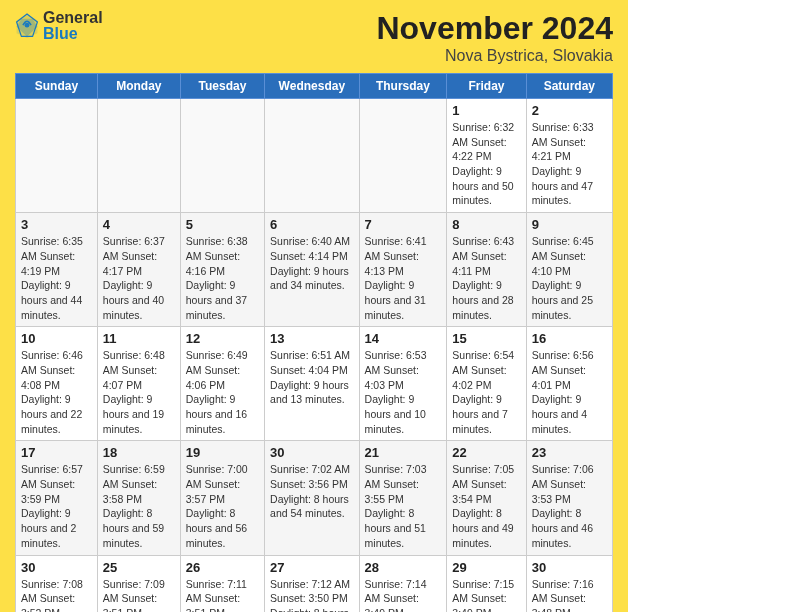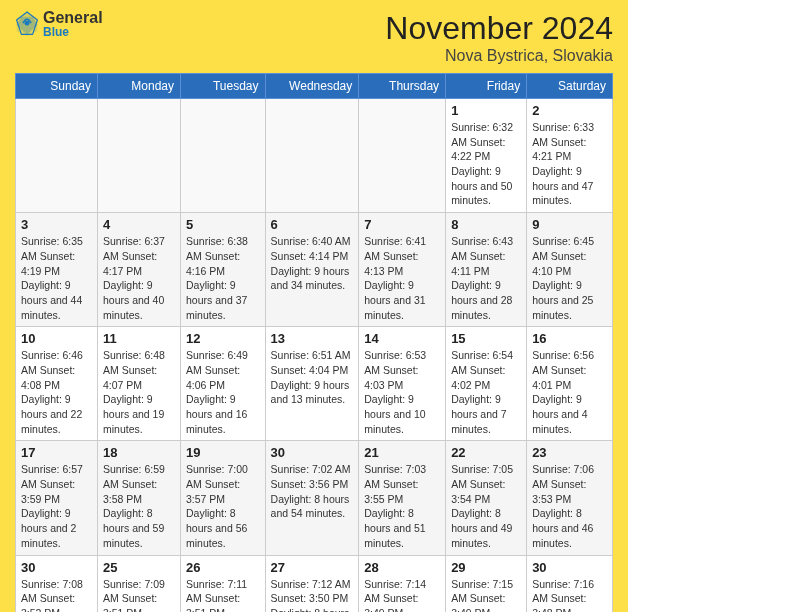--- a/index.html
+++ b/index.html
@@ -31,53 +31,53 @@
       display: flex;
       flex-direction: column;
       line-height: 1;
     }
     .logo-general {
       font-size: 16px;
       font-weight: bold;
       color: #333;
     }
     .logo-blue {
-      font-size: 12px;
+      font-size: 16px;
       font-weight: bold;
       color: #1a7abf;
     }
     .logo-icon {
       width: 24px;
       height: 28px;
     }
     .title-block {
       text-align: right;
     }
     .main-title {
       font-size: 32px;
-      font-weight: normal;
+      font-weight: bold;
       color: #222;
     }
     .sub-title {
       font-size: 16px;
       color: #444;
     }
     .calendar {
       width: 100%;
       border-collapse: collapse;
       font-size: 11px;
     }
     .calendar thead tr th {
       background: #2a6ebb;
       color: #fff;
       padding: 5px 6px;
       font-size: 12px;
-      font-weight: normal;
+      font-weight: bold;
       border: 1px solid #5a8fd6;
-      text-align: right;
+      text-align: center;
     }
     .calendar tbody tr td {
       border: 1px solid #ccc;
       vertical-align: top;
       padding: 4px 5px;
       width: 113px;
       height: 78px;
       background: #fff;
     }
     .calendar tbody tr:nth-child(even) td {

